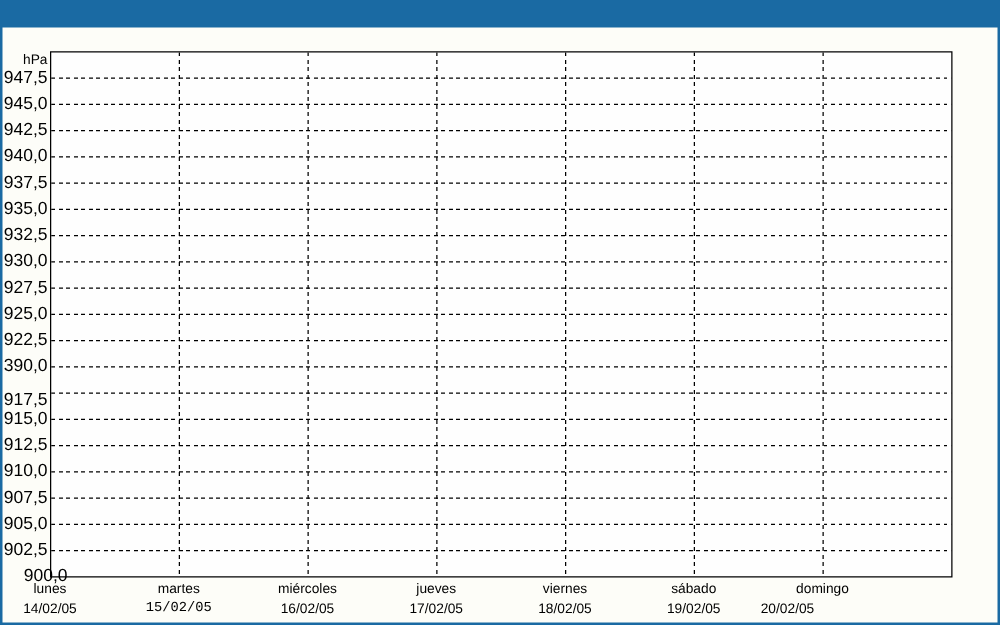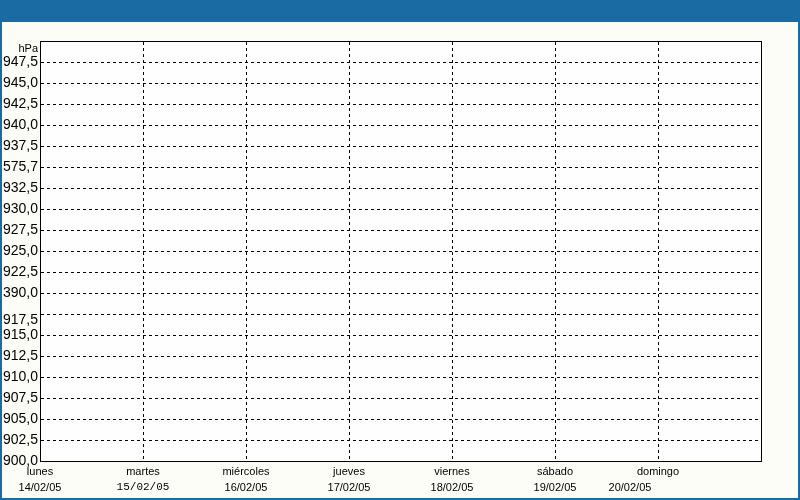--- a/index.html
+++ b/index.html
@@ -89,21 +89,21 @@
       <div class="ylabel" style="top: 33px;">947,5</div>
       <div class="hgrid" style="left: 39px; width: 720px; top: 61px;"></div>
       <div class="ylabel" style="top: 54px;">945,0</div>
       <div class="hgrid" style="left: 39px; width: 720px; top: 82px;"></div>
       <div class="ylabel" style="top: 75px;">942,5</div>
       <div class="hgrid" style="left: 39px; width: 720px; top: 103px;"></div>
       <div class="ylabel" style="top: 96px;">940,0</div>
       <div class="hgrid" style="left: 39px; width: 720px; top: 124px;"></div>
       <div class="ylabel" style="top: 117px;">937,5</div>
       <div class="hgrid" style="left: 39px; width: 720px; top: 145px;"></div>
-      <div class="ylabel" style="top: 138px;">575,7</div>
+      <div class="ylabel" style="top: 138px;">935,0</div>
       <div class="hgrid" style="left: 39px; width: 720px; top: 166px;"></div>
       <div class="ylabel" style="top: 159px;">932,5</div>
       <div class="hgrid" style="left: 39px; width: 720px; top: 187px;"></div>
       <div class="ylabel" style="top: 180px;">930,0</div>
       <div class="hgrid" style="left: 39px; width: 720px; top: 208px;"></div>
       <div class="ylabel" style="top: 201px;">927,5</div>
       <div class="hgrid" style="left: 39px; width: 720px; top: 229px;"></div>
       <div class="ylabel" style="top: 222px;">925,0</div>
       <div class="hgrid" style="left: 39px; width: 720px; top: 250px;"></div>
       <div class="ylabel" style="top: 243px;">922,5</div>
@@ -116,21 +116,21 @@
       <div class="hgrid" style="left: 39px; width: 720px; top: 334px;"></div>
       <div class="ylabel" style="top: 327px;">912,5</div>
       <div class="hgrid" style="left: 39px; width: 720px; top: 355px;"></div>
       <div class="ylabel" style="top: 348px;">910,0</div>
       <div class="hgrid" style="left: 39px; width: 720px; top: 376px;"></div>
       <div class="ylabel" style="top: 369px;">907,5</div>
       <div class="hgrid" style="left: 39px; width: 720px; top: 397px;"></div>
       <div class="ylabel" style="top: 390px;">905,0</div>
       <div class="hgrid" style="left: 39px; width: 720px; top: 418px;"></div>
       <div class="ylabel" style="top: 411px;">902,5</div>
-      <div class="ylabel" style="top: 432px;">900,0</div>
+      <div class="ylabel" style="top: 432px; padding-left: 16px;">900,0</div>
       <div class="xlabel" style="left: -12px; top: 443px;">lunes</div>
       <div class="xlabel" style="left: -12px; top: 459px;">14/02/05</div>
       <div class="vgrid" style="top: 20px; height: 419px; left: 141px;"></div>
       <div class="xlabel" style="left: 91px; top: 443px;">martes</div>
       <div class="xlabel" style="left: 91px; top: 459px; font-family: Liberation Mono, monospace;">15/02/05</div>
       <div class="vgrid" style="top: 20px; height: 419px; left: 244px;"></div>
       <div class="xlabel" style="left: 194px; top: 443px;">miércoles</div>
       <div class="xlabel" style="left: 194px; top: 459px;">16/02/05</div>
       <div class="vgrid" style="top: 20px; height: 419px; left: 347px;"></div>
       <div class="xlabel" style="left: 297px; top: 443px;">jueves</div>

